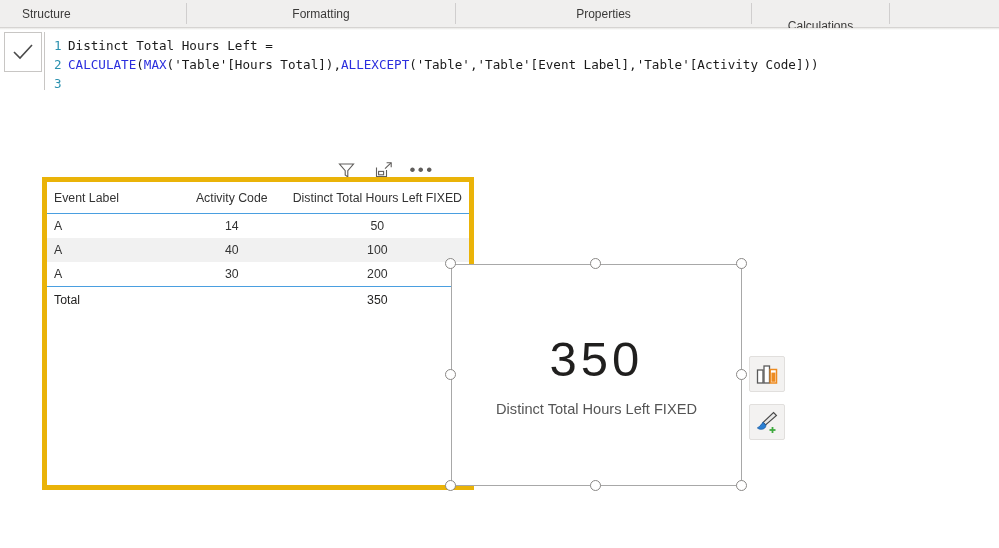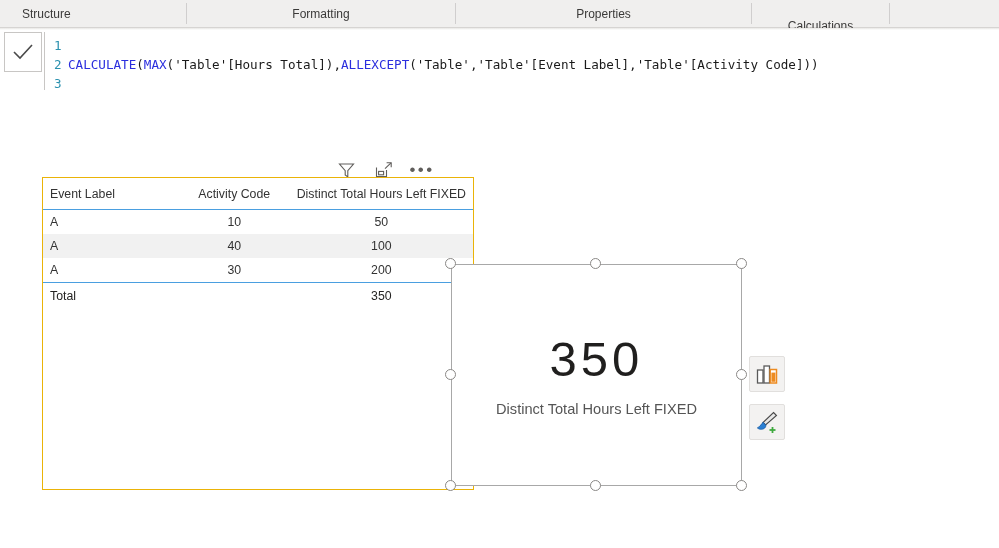--- a/index.html
+++ b/index.html
@@ -61,21 +61,21 @@
   .code-text { color: #1a1a1a; padding-left: 7px; }
   .tok-fn { color: #2b2ede; }
   .tok-plain { color: #1a1a1a; }
 
   
   .canvas { position: absolute; left:0; top: 92px; width: 999px; height: 456px; background:#fff; }
 
   
   .table-visual {
     position: absolute; left: 42px; top: 85px; width: 432px; height: 313px;
-    background: #ffffff; border: 1px solid #eab308;
+    background: #ffffff; border: 5px solid #eab308;
   }
   .tbl-header-icons {
     position: absolute; left: 336px; top: 66px; width: 130px; height: 24px;
     display: flex; align-items: center; gap: 18px;
   }
   .icon-btn {
     width: 20px; height: 20px; display: flex; align-items: center; justify-content: center;
     cursor: pointer;
   }
   .ellipsis { letter-spacing: 2.4px; color: #605e5c; font-size: 17px; line-height: 8px; }
@@ -161,20 +161,21 @@
 
     <div class="commit-btn">
       <svg width="22" height="18" viewBox="0 0 22 18">
         <polyline points="2,9 8,15 20,2" fill="none" stroke="#4a4a4a" stroke-width="1.6"></polyline>
       </svg>
     </div>
 
     <div class="editor">
       <div class="code-line">
         <span class="gutter">1</span>
+        <span class="code-text"><span class="tok-plain">Distinct Total Hours Left =</span></span>
       </div>
       <div class="code-line">
         <span class="gutter">2</span>
         <span class="code-text"><span class="tok-fn">CALCULATE</span><span class="tok-plain">(</span><span class="tok-fn">MAX</span><span class="tok-plain">('Table'[Hours Total]),</span><span class="tok-fn">ALLEXCEPT</span><span class="tok-plain">('Table','Table'[Event Label],'Table'[Activity Code]))</span></span>
       </div>
       <div class="code-line">
         <span class="gutter">3</span>
         <span class="code-text"></span>
       </div>
     </div>
@@ -212,21 +213,21 @@
         <thead>
           <tr>
             <th style="width:32%">Event Label</th>
             <th class="num" style="width:26%">Activity Code</th>
             <th class="num" style="width:42%">Distinct Total Hours Left FIXED</th>
           </tr>
         </thead>
         <tbody>
           <tr>
             <td>A</td>
-            <td class="num">10</td>
+            <td class="num">14</td>
             <td class="num">50</td>
           </tr>
           <tr class="alt">
             <td>A</td>
             <td class="num">40</td>
             <td class="num">100</td>
           </tr>
           <tr>
             <td>A</td>
             <td class="num">30</td>

